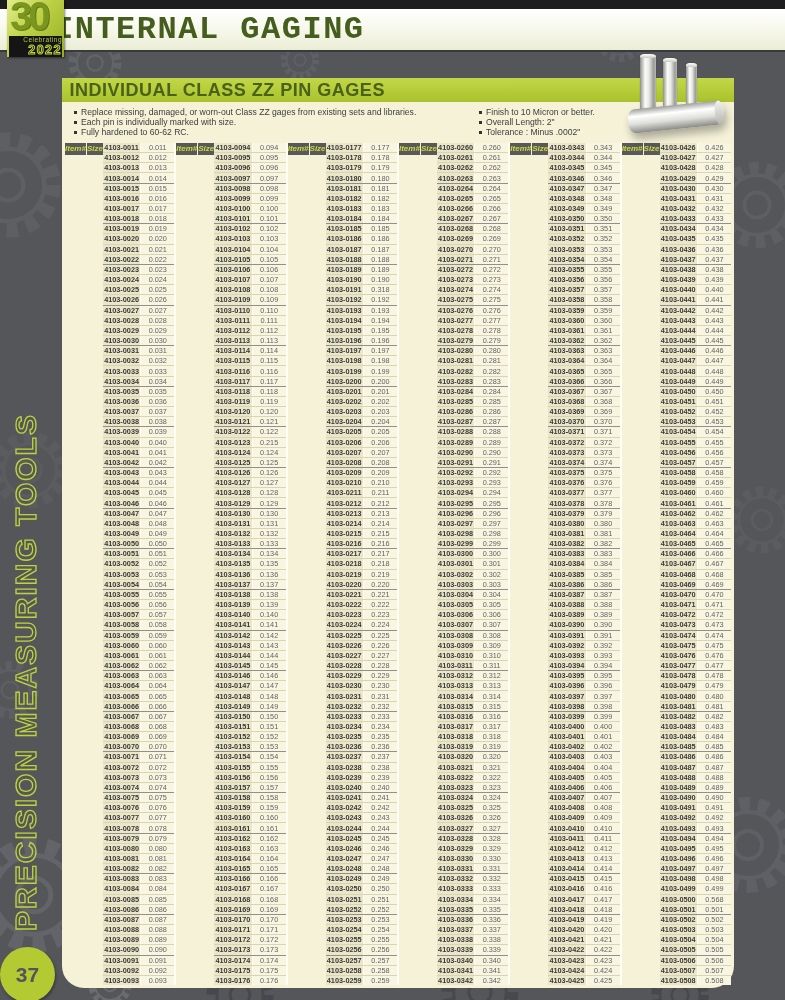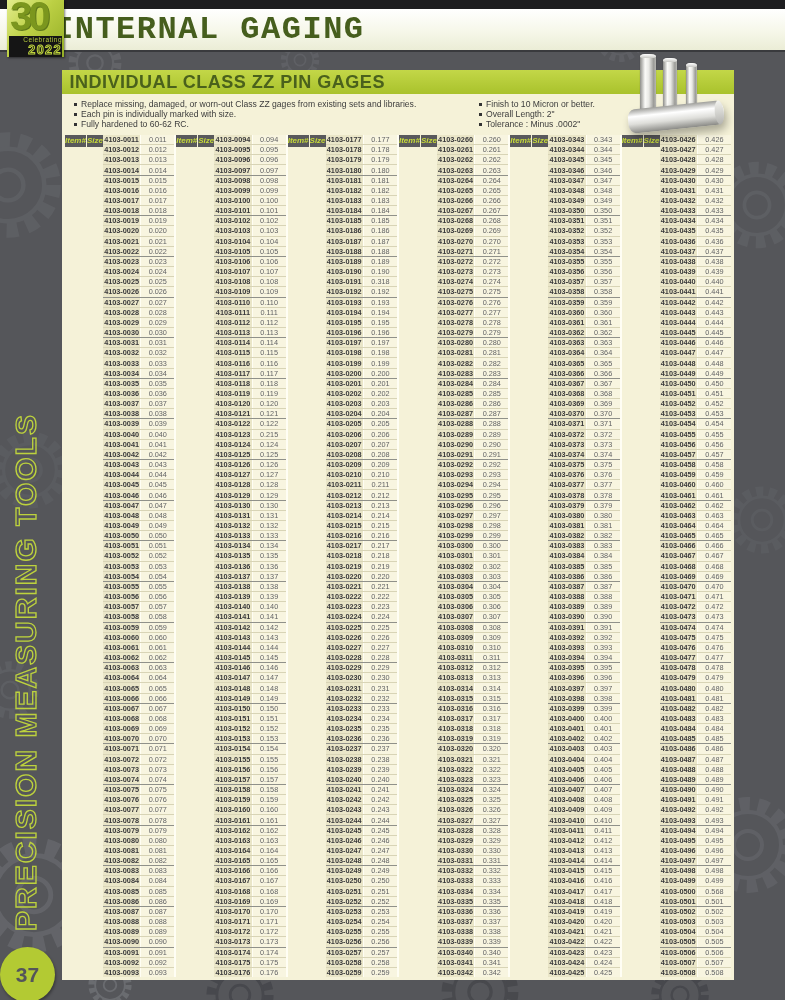--- a/index.html
+++ b/index.html
@@ -31,22 +31,22 @@
   .outline-green { color:rgba(0,0,0,0); -webkit-text-stroke:1px #bdd23d; }
   @supports not (-webkit-text-stroke:1px #000) { .outline-green { color:#bdd23d; } }
 
   
   .vtitle { position:absolute; left:-247px; top:650px; width:556px; height:44px;
     transform:rotate(-90deg); text-align:center; z-index:2;
     font-size:30px; font-weight:700; letter-spacing:2px; white-space:nowrap; }
   .vtitle span { -webkit-text-stroke:1.3px #bdd23d; }
 
   
-  .panel { position:absolute; left:62px; top:70px; width:672px; height:910px;
-    background:#f5f2d8; z-index:2; }
+  .panel { position:absolute; left:62px; top:78px; width:672px; height:910px;
+    background:#f5f2d8; z-index:2;border-radius:22px; }
   .banner { height:24px; background:linear-gradient(180deg,#c3d748 0%,#a9c22c 100%); }
   .banner h2 { padding-left:8px; line-height:24px; font-size:19px; font-weight:800;
     letter-spacing:.5px; color:#4a611c; transform:scaleX(.95); transform-origin:left center; white-space:nowrap; }
 
   
   .bullets { position:relative; height:57px; font-size:8.6px; color:#3c3c3c; }
   .blist { list-style:none; padding:5px 0 0 12px; }
   .blist li { line-height:10px; white-space:nowrap; }
   .bsq { display:inline-block; width:3px; height:3px; background:#333; margin:0 4px 1px 0; vertical-align:middle; }
   .blist.right { position:absolute; left:405px; top:0; }

